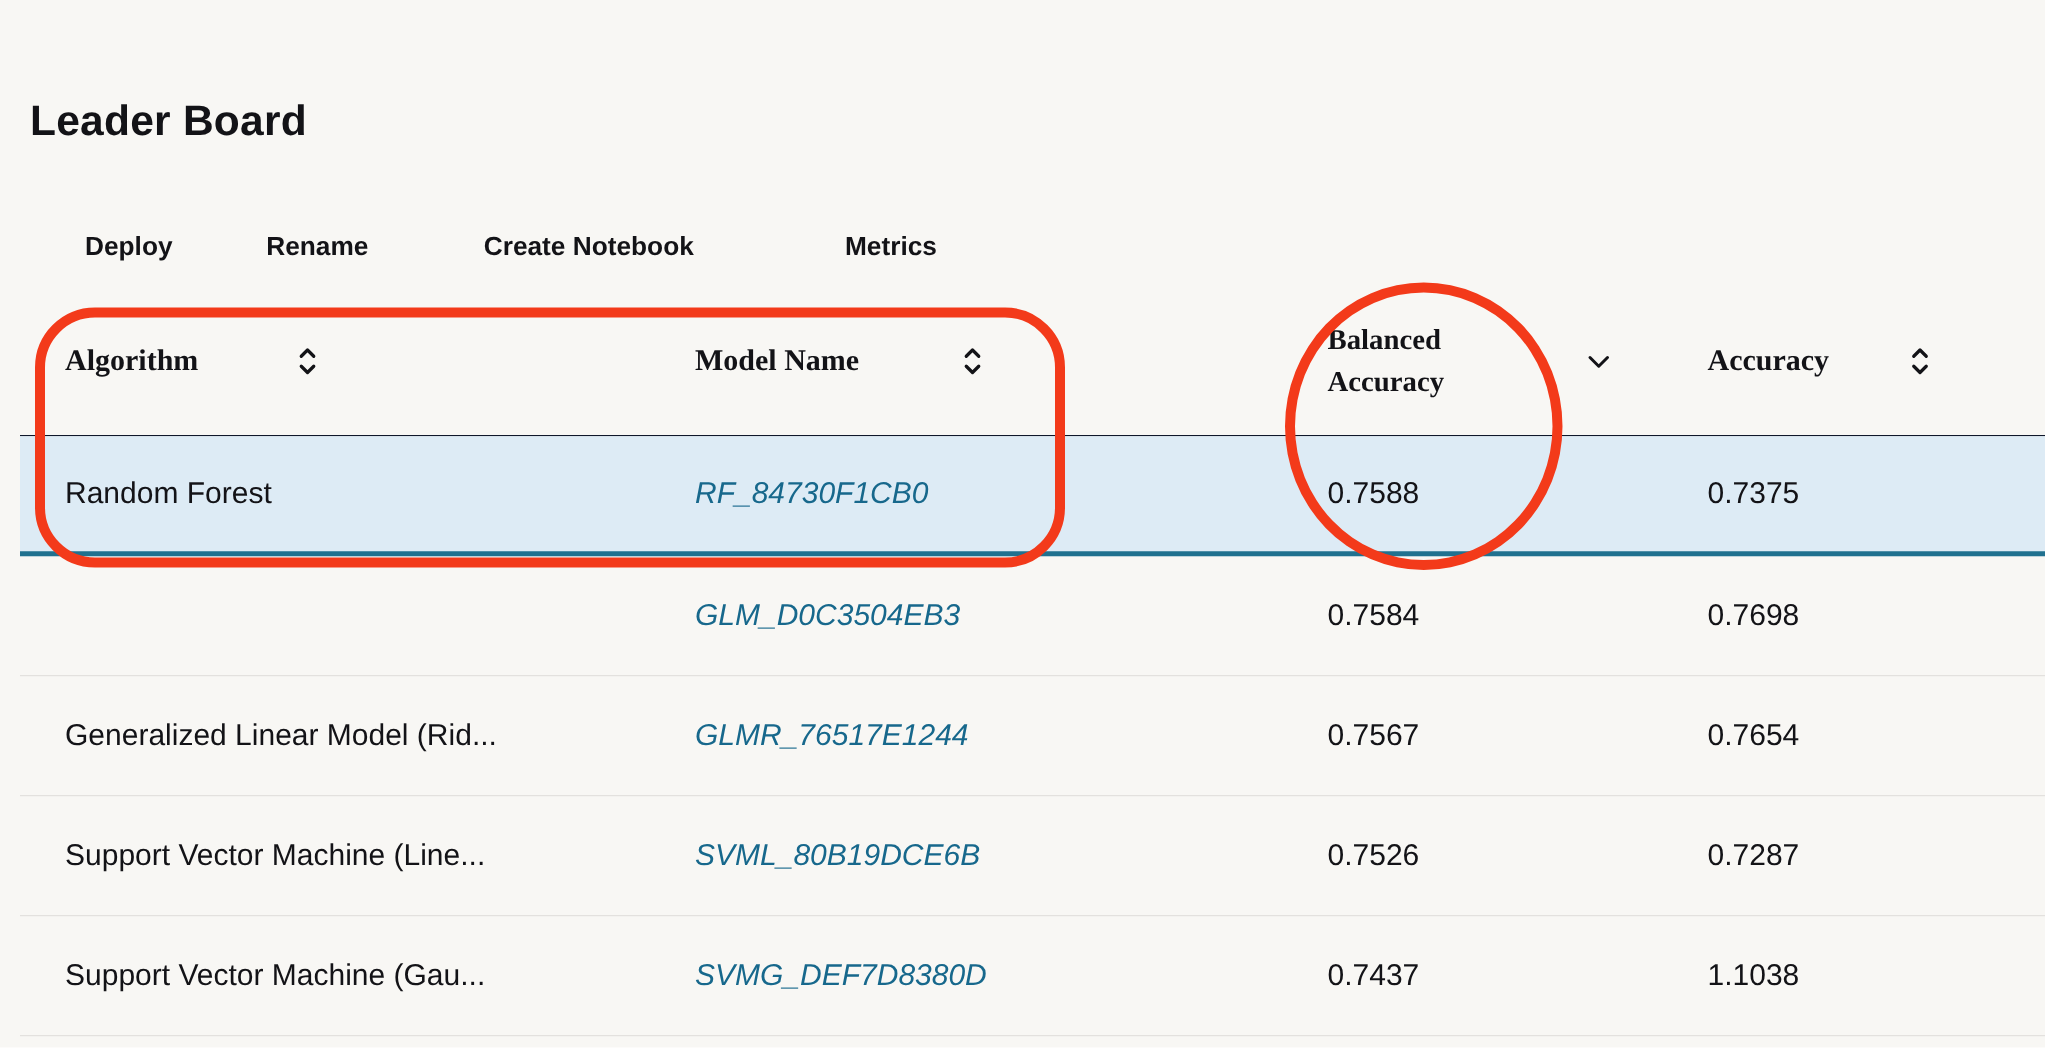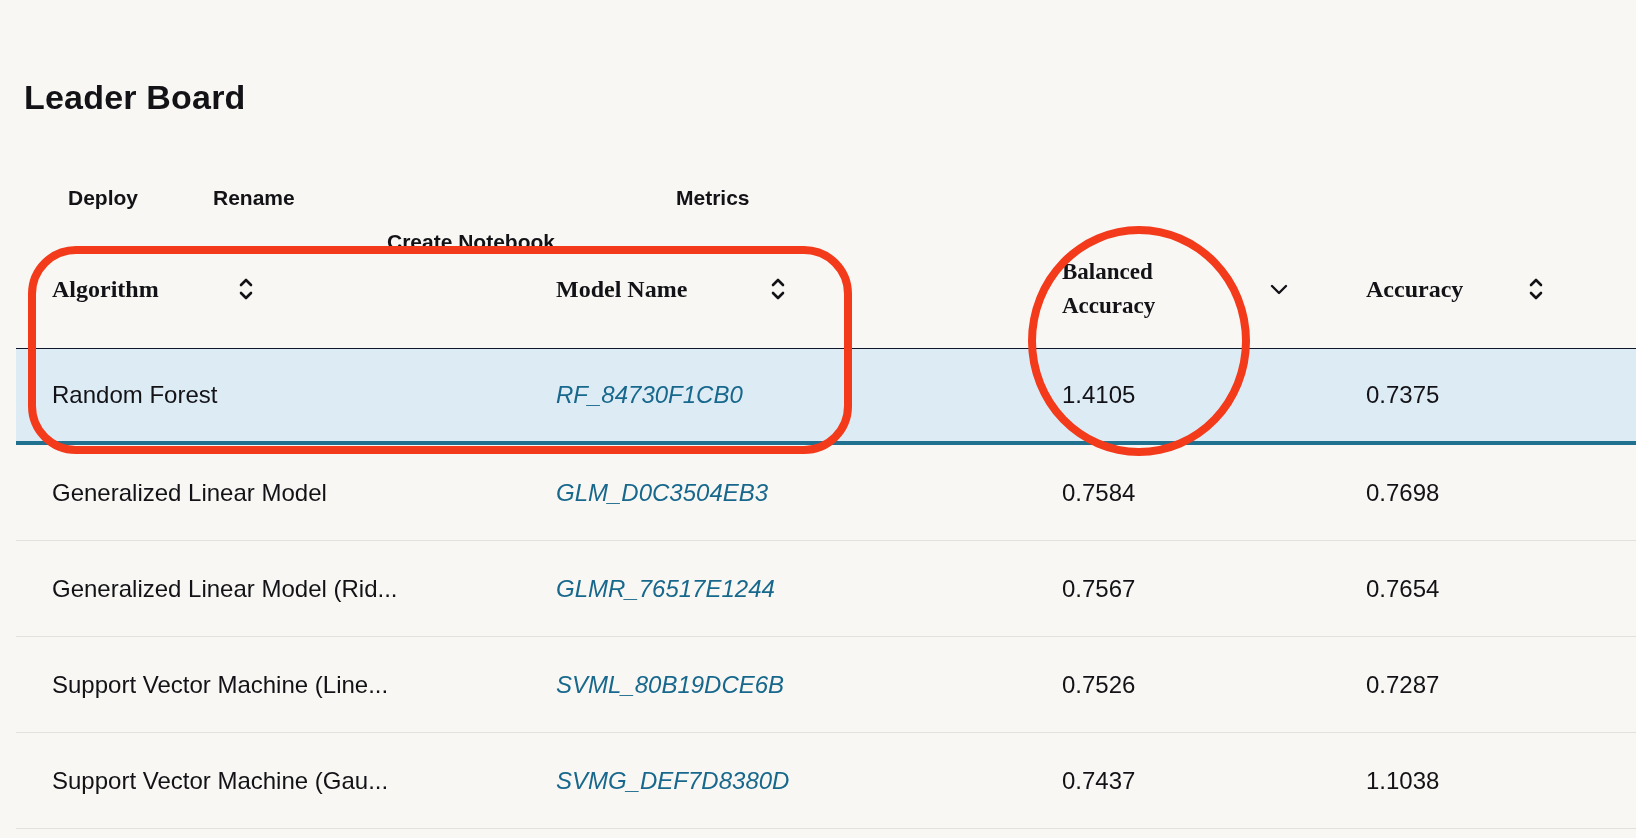--- a/index.html
+++ b/index.html
@@ -27,21 +27,21 @@
   .toolbar{position:absolute;left:0;top:178px;height:40px;width:100%;}
   .toolbar button{
     position:absolute;top:0;height:40px;
     background:transparent;border:none;cursor:pointer;
     font-family:"Liberation Sans", sans-serif;
     font-size:21px;font-weight:700;color:var(--text);
     padding:0;
   }
   .btn-deploy{left:68px;}
   .btn-rename{left:213px;}
-  .btn-create-notebook{left:387px;margin-top:44px;}
+  .btn-create-notebook{left:387px;}
   .btn-metrics{left:676px;}
 
   .table{
     position:absolute;left:16px;top:230px;
     width:1620px;height:599px;
   }
   .thead{
     position:relative;height:119px;width:100%;
     border-bottom:1px solid #0f172a;
     font-family:Liberation Serif, serif;
@@ -158,26 +158,25 @@
           <polyline points="3,16 8,21 13,16"></polyline>
         </svg>
       </span>
     </div>
 
     <div class="row selected">
       <div class="cell cell-algorithm">Random Forest</div>
       <div class="cell cell-model">
           <a class="model-link">RF_84730F1CB0</a>
         </div>
-      <div class="cell cell-balanced">1.4105</div>
+      <div class="cell cell-balanced">0.7588</div>
       <div class="cell cell-accuracy">0.7375</div>
     </div>
 
     <div class="row">
-      <div class="cell cell-algorithm">Generalized Linear Model</div>
       <div class="cell cell-model">
           <a class="model-link">GLM_D0C3504EB3</a>
         </div>
       <div class="cell cell-balanced">0.7584</div>
       <div class="cell cell-accuracy">0.7698</div>
     </div>
 
     <div class="row">
       <div class="cell cell-algorithm">Generalized Linear Model (Rid...</div>
       <div class="cell cell-model">

